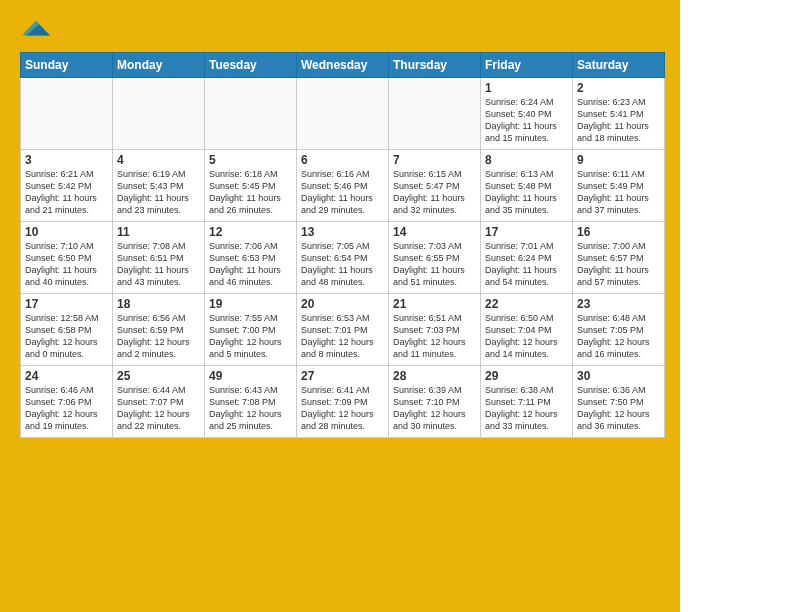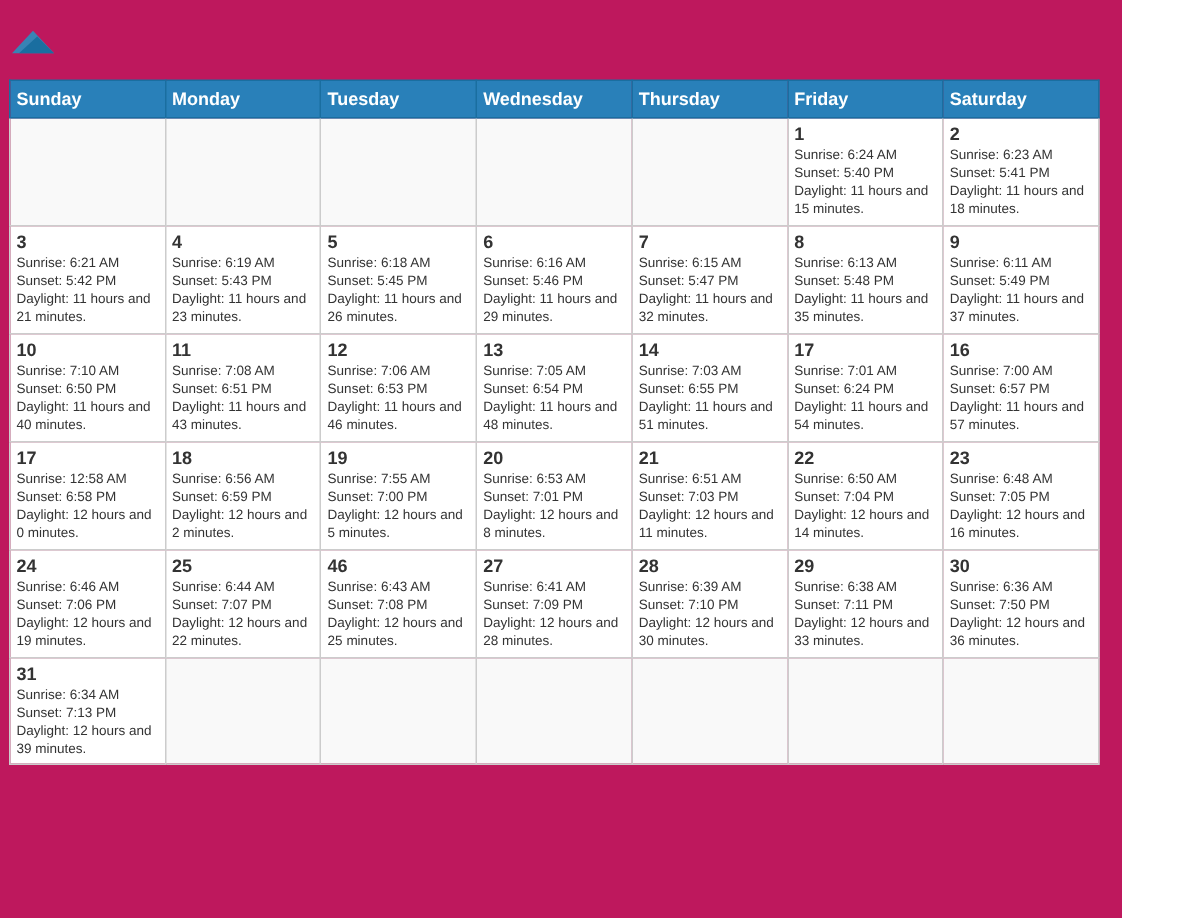--- a/index.html
+++ b/index.html
@@ -4,24 +4,24 @@
   <style>
     * { box-sizing: border-box; margin: 0; padding: 0; }
     body {
       font-family: Arial, sans-serif;
       background: #fff;
       width: 792px;
       height: 612px;
       overflow: hidden;
     }
     .page {
-      width: 748px;
+      width: 680px;
       min-height: 612px;
-      padding: 10px 15px 10px 6px;
-      background: #be185d;
+      padding: 10px 15px 10px 20px;
+      background: #eab308;
     }
     .header {
       display: flex;
       justify-content: space-between;
       align-items: flex-start;
       margin-bottom: 6px;
     }
     .logo {
       display: flex;
       align-items: center;
@@ -289,21 +289,21 @@
 Sunset: 7:06 PM
 Daylight: 12 hours and 19 minutes.</div>
           </td>
           <td>
             <span class="day-number">25</span>
             <div class="day-info">Sunrise: 6:44 AM
 Sunset: 7:07 PM
 Daylight: 12 hours and 22 minutes.</div>
           </td>
           <td>
-            <span class="day-number">46</span>
+            <span class="day-number">49</span>
             <div class="day-info">Sunrise: 6:43 AM
 Sunset: 7:08 PM
 Daylight: 12 hours and 25 minutes.</div>
           </td>
           <td>
             <span class="day-number">27</span>
             <div class="day-info">Sunrise: 6:41 AM
 Sunset: 7:09 PM
 Daylight: 12 hours and 28 minutes.</div>
           </td>
@@ -318,30 +318,16 @@
             <div class="day-info">Sunrise: 6:38 AM
 Sunset: 7:11 PM
 Daylight: 12 hours and 33 minutes.</div>
           </td>
           <td>
             <span class="day-number">30</span>
             <div class="day-info">Sunrise: 6:36 AM
 Sunset: 7:50 PM
 Daylight: 12 hours and 36 minutes.</div>
           </td>
-        </tr>
-        <tr class="last-row">
-          <td>
-            <span class="day-number">31</span>
-            <div class="day-info">Sunrise: 6:34 AM
-Sunset: 7:13 PM
-Daylight: 12 hours and 39 minutes.</div>
-          </td>
-          <td class="empty"></td>
-          <td class="empty"></td>
-          <td class="empty"></td>
-          <td class="empty"></td>
-          <td class="empty"></td>
-          <td class="empty"></td>
         </tr>
       </tbody>
   </table>
 </div>
 
 </body></html>

